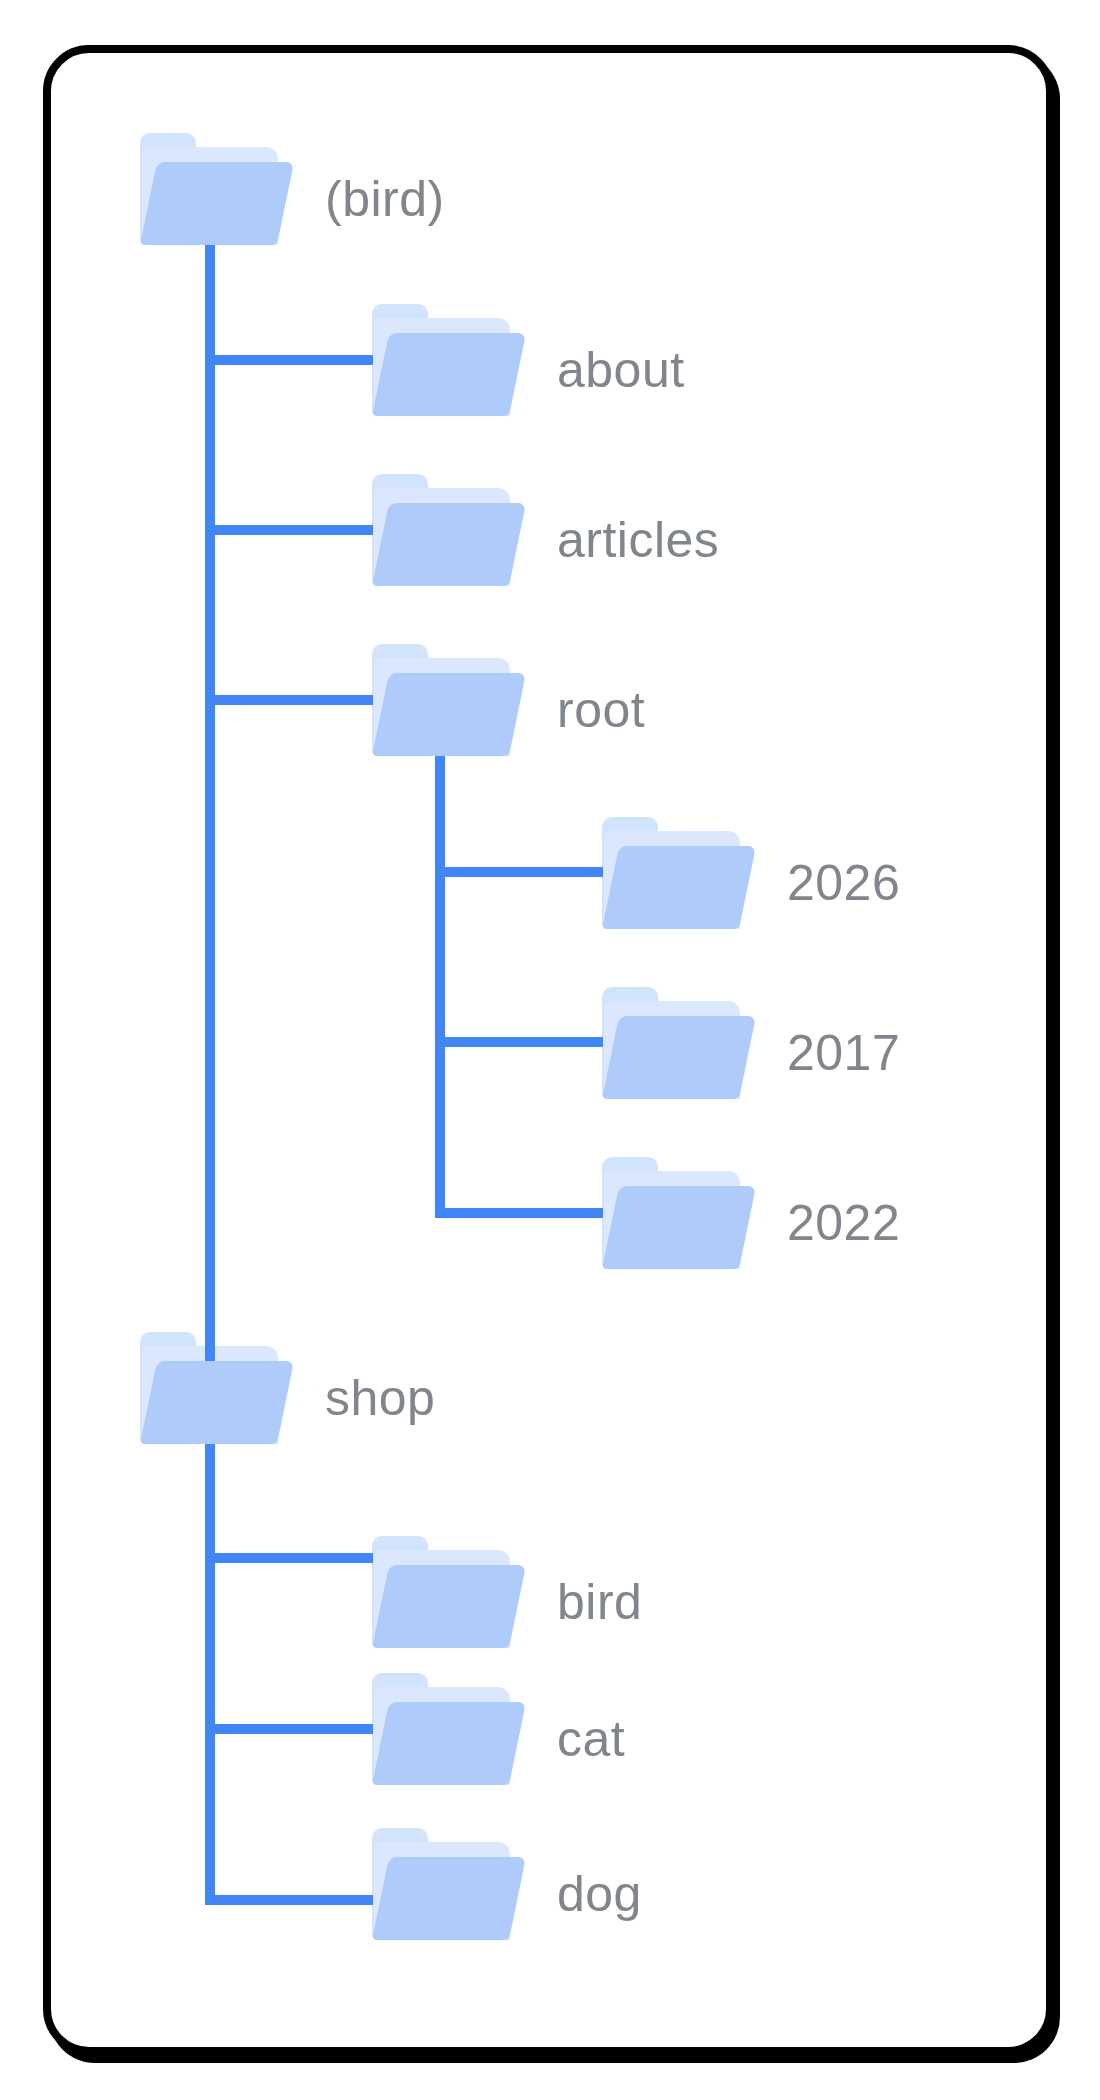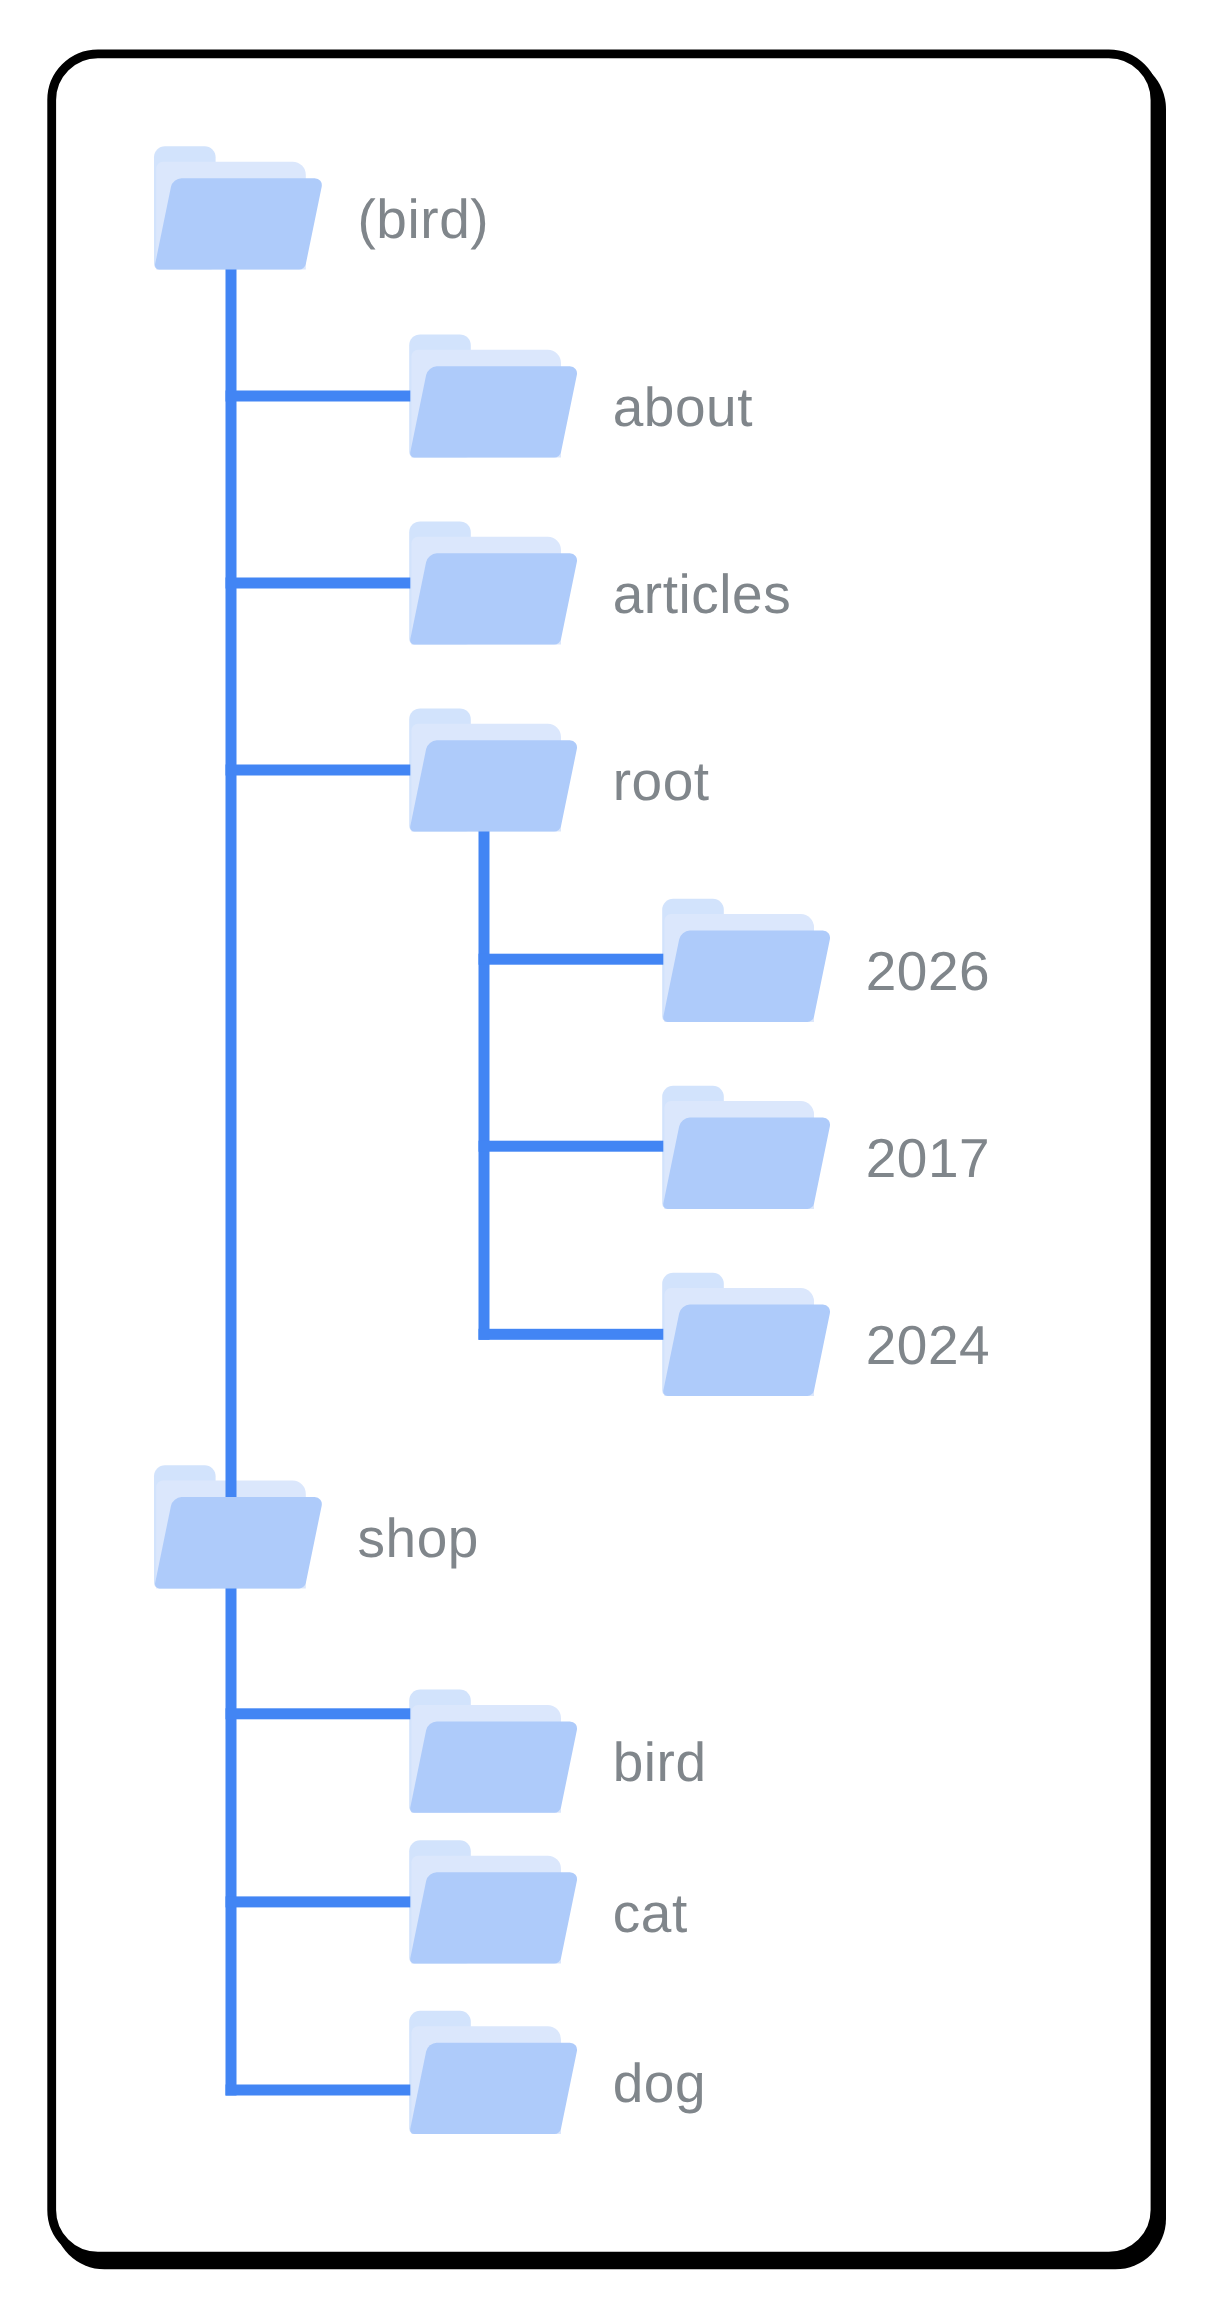--- a/index.html
+++ b/index.html
@@ -118,21 +118,21 @@
   </div>
   <span class="label">2017</span>
 </div>
 
 <div class="node" style="left:602px;top:1157px">
   <div>
     <div class="f-back"></div>
     <div class="f-sheet"></div>
     <div class="f-front"></div>
   </div>
-  <span class="label">2024</span>
+  <span class="label">2022</span>
 </div>
 
 <div class="node" style="left:140px;top:1332px">
   <div>
     <div class="f-back"></div>
     <div class="f-sheet"></div>
     <div class="f-front"></div>
   </div>
   <span class="label">shop</span>
 </div>

